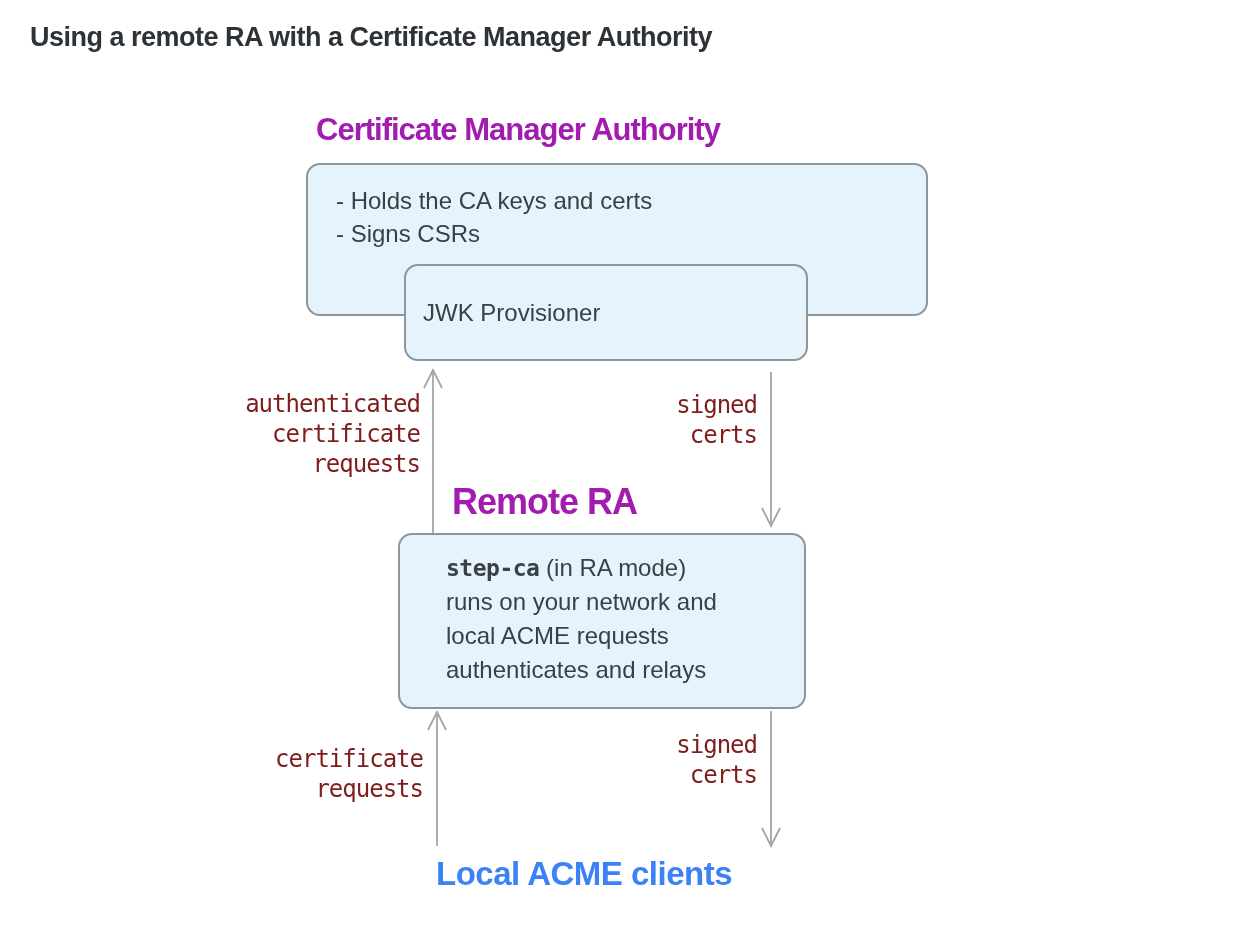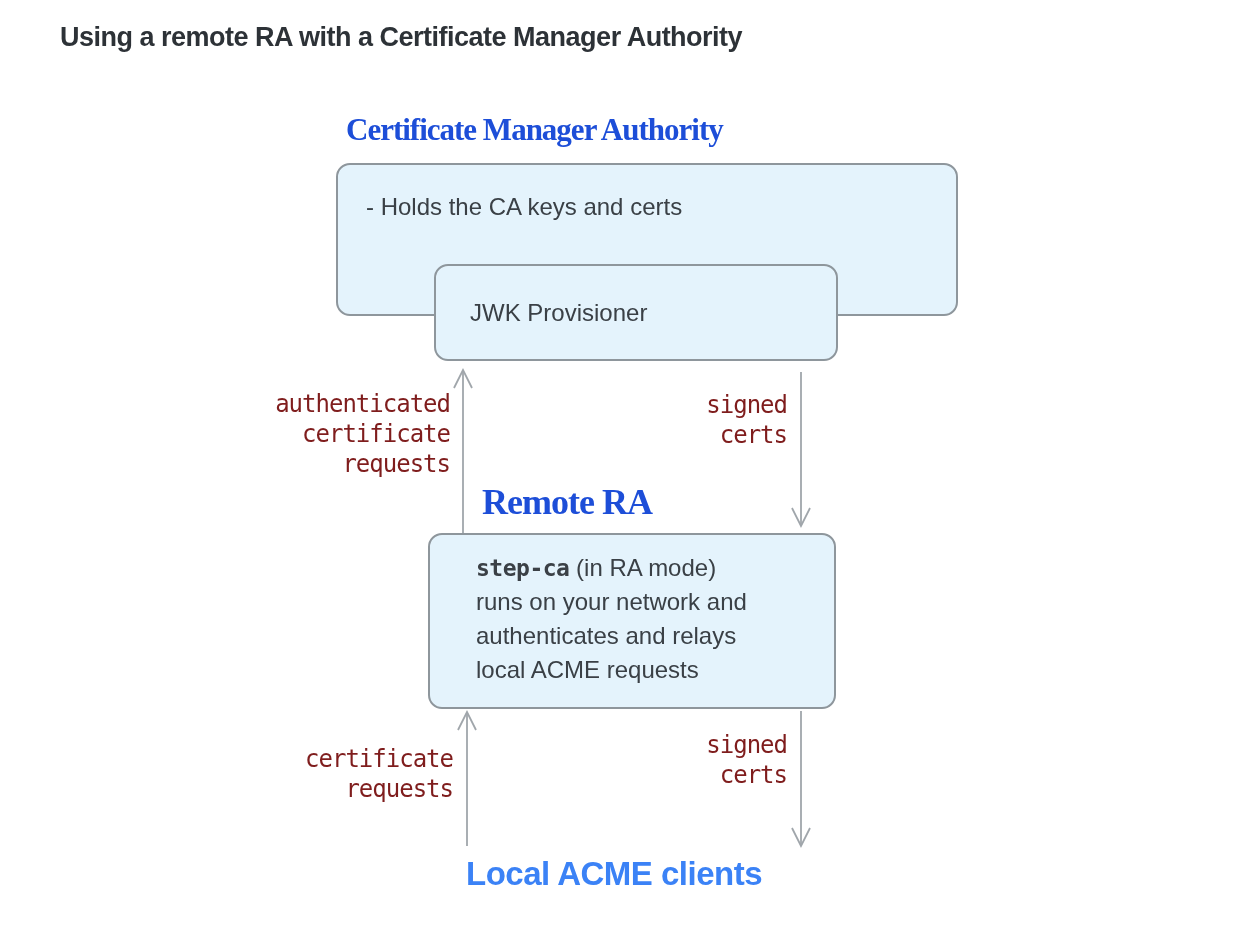--- a/index.html
+++ b/index.html
@@ -1,43 +1,42 @@
 <!DOCTYPE html>
 <html><head>
 <meta charset="utf-8">
 <style>
   html,body{margin:0;padding:0;background:#ffffff;}
   .canvas{
     position:relative;width:980px;height:948px;background:#ffffff;overflow:hidden;
     font-family:"Liberation Sans",sans-serif;
-    margin-left:30px;
   }
   .page-title{
     position:absolute;left:30px;top:22px;
     font-size:27px;font-weight:bold;letter-spacing:-0.5px;color:#2d3237;
   }
   .diagram-heading{
-    position:absolute;font-family:Liberation Serif, serif;
-    font-weight:bold;color:#1d4ed8;white-space:nowrap;
+    position:absolute;font-family:Liberation Sans, sans-serif;
+    font-weight:bold;color:#a21caf;white-space:nowrap;
   }
   .cma-heading{left:316px;top:112px;font-size:31px;letter-spacing:-1px;}
   .ra-heading{left:452px;top:481px;font-size:36px;letter-spacing:-1px;}
   .clients-heading{
     position:absolute;left:436px;top:855px;
     font-size:33px;font-weight:bold;letter-spacing:-0.5px;color:#3b82f6;white-space:nowrap;
   }
   .box{
     position:absolute;background:#e4f3fc;border:2px solid #8e969c;
     border-radius:14px;box-sizing:border-box;
   }
   .cma-box{left:306px;top:163px;width:622px;height:153px;z-index:1;}
   .jwk-box{left:404px;top:264px;width:404px;height:97px;z-index:2;display:flex;align-items:center;}
   .ra-box{left:398px;top:533px;width:408px;height:176px;z-index:1;}
-  .cma-bullets{padding:25px 0 0 28px;font-size:24px;line-height:33px;color:#3a4046;}
-  .jwk-label{padding-left:34px;font-size:24px;color:#3a4046;}
+  .cma-bullets{padding:19px 0 0 28px;font-size:24px;line-height:33px;color:#3a4046;}
+  .jwk-label{padding-left:17px;font-size:24px;color:#3a4046;}
   .ra-content{padding:16px 16px 0 46px;font-size:24px;line-height:34px;color:#3a4046;}
   .code{font-family:"DejaVu Sans Mono",monospace;font-weight:600;font-size:23px;letter-spacing:-0.5px;}
   .arrow-label{
     position:absolute;font-family:"DejaVu Sans Mono",monospace;
     font-size:24px;line-height:30px;color:#7f1d1d;text-align:right;letter-spacing:-1px;
   }
   .label-auth{left:140px;width:280px;top:389px;}
   .label-signed{left:557px;width:200px;top:390px;}
   .label-certreq{left:143px;width:280px;top:744px;}
   .label-relayed{left:557px;width:200px;top:730px;}
@@ -48,20 +47,21 @@
 
 <div class="canvas">
 
   <div class="page-title">Using a remote RA with a Certificate Manager Authority</div>
 
   <div class="diagram-heading cma-heading">Certificate Manager Authority</div>
 
   <div class="box cma-box">
     <div class="cma-bullets">
       <div>- Holds the CA keys and certs</div>
+      <div>- Signs CSRs</div>
     </div>
   </div>
 
   <div class="box jwk-box">
     <div class="jwk-label">JWK Provisioner</div>
   </div>
 
   <div class="arrow-label label-auth">
     <div>authenticated</div>
     <div>certificate</div>
@@ -72,22 +72,22 @@
     <div>signed</div>
     <div>certs</div>
   </div>
 
   <div class="diagram-heading ra-heading">Remote RA</div>
 
   <div class="box ra-box">
     <div class="ra-content">
       <div><span class="code">step-ca</span><span> (in RA mode)</span></div>
       <div>runs on your network and</div>
+      <div>local ACME requests</div>
       <div>authenticates and relays</div>
-      <div>local ACME requests</div>
     </div>
   </div>
 
   <div class="arrow-label label-certreq">
     <div>certificate</div>
     <div>requests</div>
   </div>
 
   <div class="arrow-label label-relayed">
     <div>signed</div>

